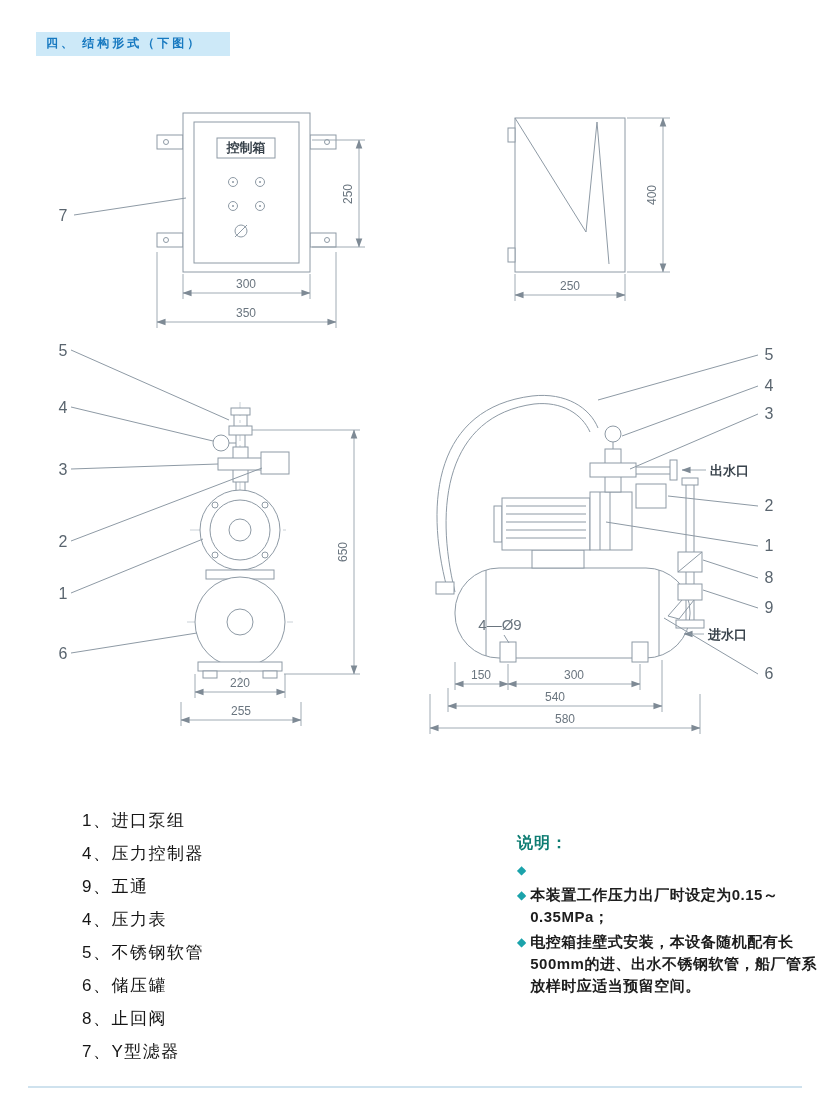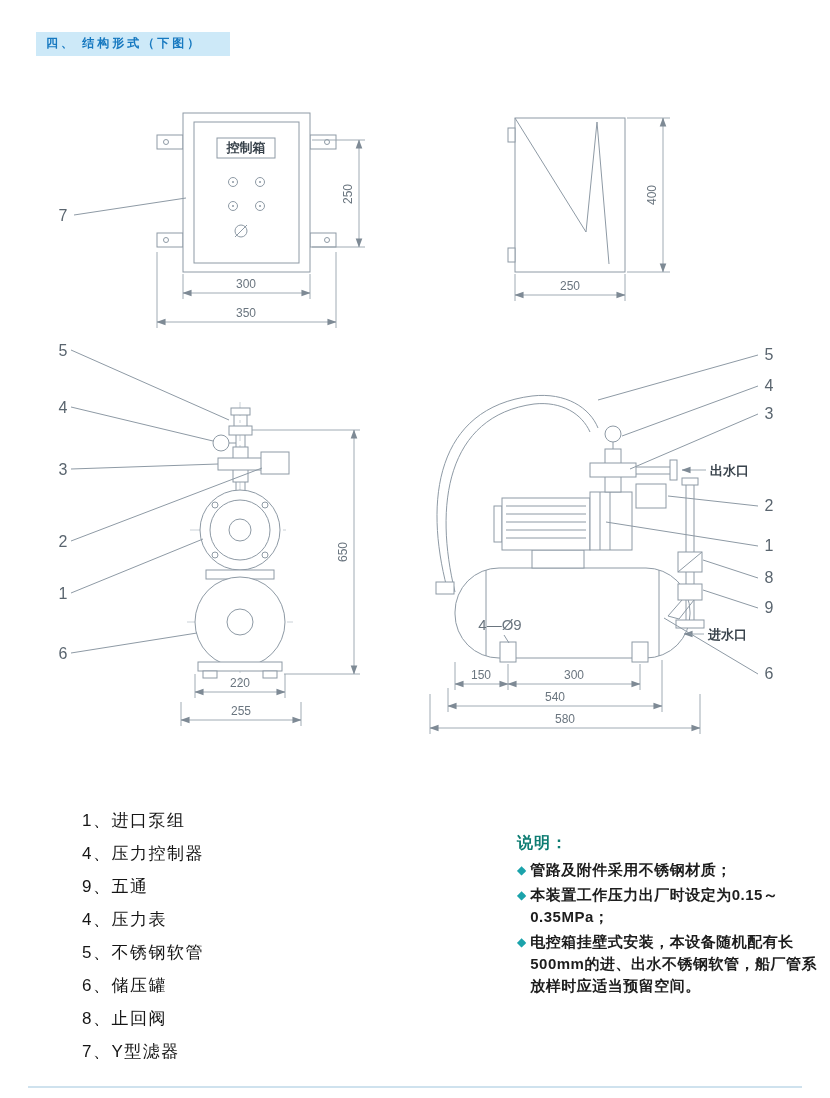--- a/index.html
+++ b/index.html
@@ -282,21 +282,20 @@
     <div class="part-item">5、不锈钢软管</div>
     <div class="part-item">6、储压罐</div>
     <div class="part-item">8、止回阀</div>
     <div class="part-item">7、Y型滤器</div>
   </div>
 
   <div class="notes">
     <div class="notes-heading">说明：</div>
     <div class="note-item">
       <span class="note-bullet">◆</span>
-      <span class="note-text">管路及附件采用不锈钢材质；</span>
     </div>
     <div class="note-item">
       <span class="note-bullet">◆</span>
       <span class="note-text">本装置工作压力出厂时设定为0.15～0.35MPa；</span>
     </div>
     <div class="note-item">
       <span class="note-bullet">◆</span>
       <span class="note-text">电控箱挂壁式安装，本设备随机配有长500mm的进、出水不锈钢软管，船厂管系放样时应适当预留空间。</span>
     </div>
   </div>

